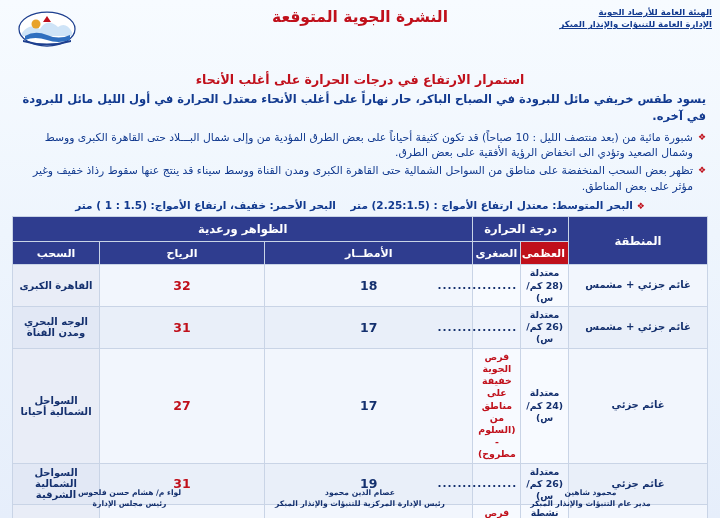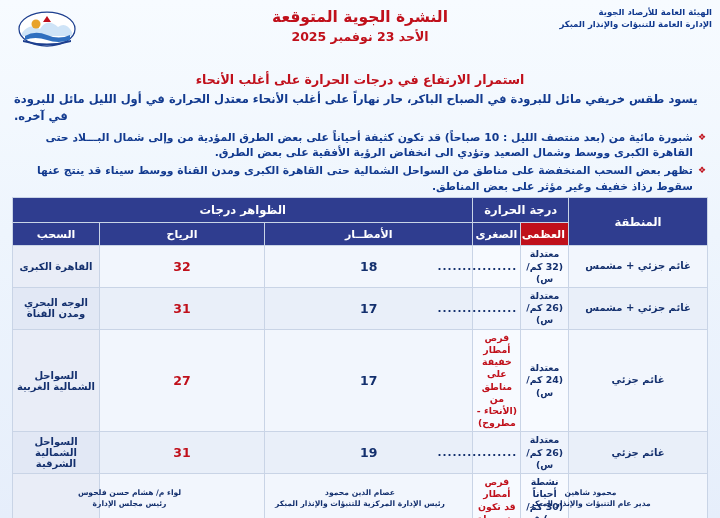--- a/index.html
+++ b/index.html
@@ -13,48 +13,48 @@
     position:relative;width:720px;height:518px;
     background:linear-gradient(180deg,#f7fbff 0%,#eef5fd 45%,#e6eefb 100%);
     box-sizing:border-box;
   }
   
   .header{
     position:relative;height:62px;padding:4px 8px 0 8px;box-sizing:border-box;
   }
   .org{
     position:absolute;top:6px;right:8px;text-align:right;
-    color:#123a8f;font-size:8.5px;line-height:1.45;font-weight:bold;
+    color:#123a8f;font-size:8.5px;line-height:1.45;font-weight:bold;text-decoration:underline;
   }
   .logo{
     position:absolute;top:7px;left:10px;width:74px;height:44px;
   }
   .title-main{
     text-align:center;color:#c0101b;font-weight:bold;font-size:15.5px;
     letter-spacing:0px;margin-top:4px;
   }
   .title-date{
     text-align:center;color:#c0101b;font-weight:bold;font-size:12.5px;margin-top:3px;
   }
   .subtitle{
     text-align:center;color:#c0101b;font-weight:bold;font-size:12.5px;margin-top:10px;
   }
   
   .body-text{
     padding:2px 14px 0 14px;
   }
   .lead{
-    color:#123a8f;font-size:11.5px;font-weight:bold;line-height:1.5;text-align:left;
+    color:#123a8f;font-size:11.5px;font-weight:bold;line-height:1.5;text-align:right;
     margin:2px 0 4px 0;
   }
   .bullet{
     display:flex;gap:5px;align-items:flex-start;margin:2px 0;
   }
   .bullet .mark{color:#c0101b;font-size:9px;line-height:1.6;flex:0 0 auto;}
-  .bullet .txt{color:#123a8f;font-size:10.8px;font-weight:bold;line-height:1.48;text-align:right;}
+  .bullet .txt{color:#123a8f;font-size:10.8px;font-weight:normal;line-height:1.48;text-align:right;}
   .sea-line{
     color:#123a8f;font-size:10.5px;font-weight:bold;text-align:center;margin:4px 0 5px 0;
   }
   .sea-line .mark{color:#c0101b;font-size:9px;}
   
   table{
     width:696px;margin:0 auto;border-collapse:collapse;table-layout:fixed;
     font-size:10.5px;
   }
   th,td{
@@ -106,88 +106,95 @@
     <svg class="logo" viewBox="0 0 148 88">
       <ellipse cx="74" cy="44" rx="56" ry="34" fill="#ffffff" stroke="#1d3f8f" stroke-width="2.5"></ellipse>
       <path d="M24 52 Q40 30 60 44 Q74 20 96 40 Q112 28 124 50 L124 58 L24 58 Z" fill="#cfe4f7"></path>
       <path d="M30 58 Q50 46 74 56 Q98 66 120 56 L120 66 Q96 74 74 66 Q50 58 30 66 Z" fill="#2f6fbf"></path>
       <circle cx="52" cy="34" r="9" fill="#e8a32b"></circle>
       <path d="M74 18 L82 30 L66 30 Z" fill="#c0101b"></path>
       <path d="M26 66 Q74 80 122 66 L122 70 Q74 84 26 70 Z" fill="#1d3f8f"></path>
     </svg>
 
     <div class="title-main">النشرة الجوية المتوقعة</div>
-    <div class="title-date">الأحد 23 نوفمبر 2025</div>
   </div>
 
   <div class="subtitle">استمرار الارتفاع في درجات الحرارة على أغلب الأنحاء</div>
 
   <div class="body-text">
 
     <div class="lead">يسود طقس خريفي مائل للبرودة في الصباح الباكر، حار نهاراً على أغلب الأنحاء معتدل الحرارة في أول الليل مائل للبرودة في آخره.</div>
 
     <div class="bullet">
       <span class="mark">❖</span>
       <span class="txt">شبورة مائية من (بعد منتصف الليل : 10 صباحاً) قد تكون كثيفة أحياناً على بعض الطرق المؤدية من وإلى شمال البـــلاد حتى القاهرة الكبرى ووسط وشمال الصعيد وتؤدي الى انخفاض الرؤية الأفقية على بعض الطرق.</span>
     </div>
 
     <div class="bullet">
       <span class="mark">❖</span>
       <span class="txt">تظهر بعض السحب المنخفضة على مناطق من السواحل الشمالية حتى القاهرة الكبرى ومدن القناة ووسط سيناء قد ينتج عنها سقوط رذاذ خفيف وغير مؤثر على بعض المناطق.</span>
     </div>
 
+    <div class="sea-line">
+      <span class="mark">❖</span>
+      <span>البحر المتوسط:</span>
+      <span>معتدل  ارتفاع الأمواج : (2.25:1.5) متر</span>
+      &nbsp;&nbsp;
+      <span>البحر الأحمر:</span>
+      <span>خفيف،  ارتفاع الأمواج: (1.5 : 1 ) متر</span>
+    </div>
   </div>
 
   <table>
     <colgroup>
       <col style="width:128px">
       <col style="width:44px">
       <col style="width:44px">
       <col style="width:192px">
       <col style="width:152px">
       <col style="width:80px">
     </colgroup>
     <thead>
       <tr>
         <th rowspan="2">المنطقة</th>
         <th colspan="2">درجة الحرارة</th>
-        <th colspan="3">الظواهر درجات</th>
+        <th colspan="3">الظواهر ورعدية</th>
       </tr>
       <tr>
         <th class="sub temp-max">العظمى</th>
         <th class="sub temp-min">الصغرى</th>
         <th class="sub">الأمطــار</th>
         <th class="sub">الرياح</th>
         <th class="sub">السحب</th>
       </tr>
     </thead>
     <tbody>
       <tr>
         <td class="cloud">غائم جزئي + مشمس</td>
-        <td class="wind">معتدلة (32 كم/س)</td>
+        <td class="wind">معتدلة (28 كم/س)</td>
         <td class="rain dots">................</td>
         <td class="tmin">18</td>
         <td class="tmax">32</td>
         <td class="region">القاهرة الكبرى</td>
       </tr>
       <tr>
         <td class="cloud">غائم جزئي + مشمس</td>
         <td class="wind">معتدلة (26 كم/س)</td>
         <td class="rain dots">................</td>
         <td class="tmin">17</td>
         <td class="tmax">31</td>
         <td class="region">الوجه البحري ومدن القناة</td>
       </tr>
       <tr>
         <td class="cloud">غائم جزئي</td>
         <td class="wind">معتدلة (24 كم/س)</td>
-        <td class="rain">فرص أمطار خفيفة على مناطق من (الأنحاء - مطروح)</td>
+        <td class="rain">فرص الجوية خفيفة على مناطق من (السلوم - مطروح)</td>
         <td class="tmin">17</td>
         <td class="tmax">27</td>
-        <td class="region">السواحل الشمالية الغربية</td>
+        <td class="region">السواحل الشمالية أحيانا</td>
       </tr>
       <tr>
         <td class="cloud">غائم جزئي</td>
         <td class="wind">معتدلة (26 كم/س)</td>
         <td class="rain dots">................</td>
         <td class="tmin">19</td>
         <td class="tmax">31</td>
         <td class="region">السواحل الشمالية الشرقية</td>
       </tr>
       <tr>

